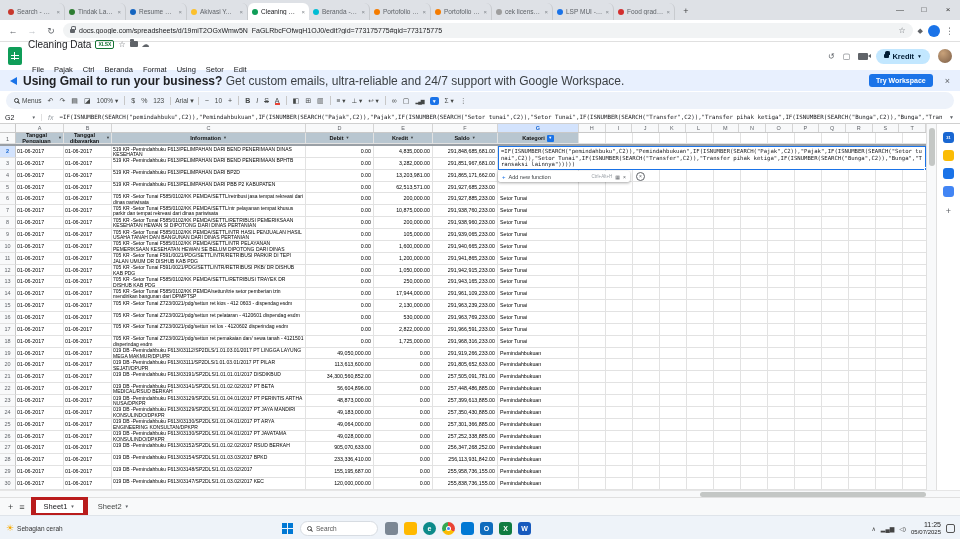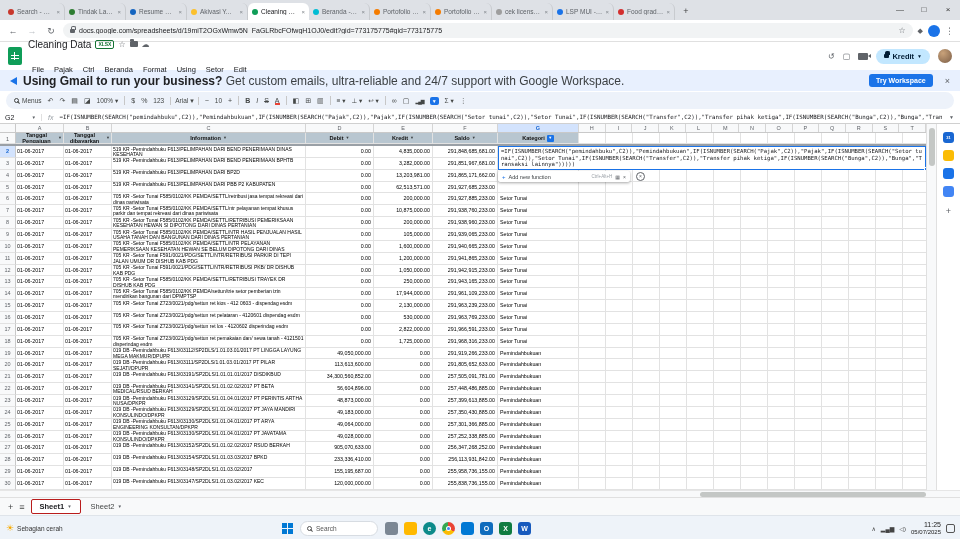--- a/index.html
+++ b/index.html
@@ -142,21 +142,21 @@
   .spplus { font-size:9px; color:#5f6368; cursor:pointer; margin-top:2px; }
 
   
   .hscroll { height:7px; background:#f8f9fa; border-top:1px solid #e6e6e6; position:relative; }
   .hthumb { position:absolute; top:1px; left:700px; width:226px; height:5px; background:#c4c7c5; border-radius:3px; cursor:pointer; }
 
   
   .bottombar { height:18px; background:#f8f9fa; border-top:1px solid #e0e0e0; display:flex; align-items:center; gap:6px; padding:0 8px; }
   .bbicon { font-size:9px; color:#444746; cursor:pointer; }
   .sheettab { display:flex; align-items:center; gap:3px; font-size:7.5px; color:#444746; padding:2px 8px; cursor:pointer; border-radius:2px; }
-  .sheettab.active { background:#fff; border:1px solid #b91c1c; font-weight:bold; color:#202124; }
+  .sheettab.active { background:#fff; border:5px solid #b91c1c; font-weight:normal; color:#202124; }
   .stcaret { font-size:4.5px; color:#5f6368; }
 
   
   .taskbar { height:24px; background:#eef3f9; border-top:1px solid #dfe4ea; position:relative; }
   .weather { position:absolute; left:6px; top:0; height:24px; display:flex; align-items:center; gap:3px; cursor:pointer; }
   .wsun { color:#f9ab00; font-size:9px; }
   .wlabel { font-size:6.5px; color:#333; }
   .tbcenter { position:absolute; left:282px; top:0; height:24px; display:flex; align-items:center; gap:7px; }
   .winlogo { width:11px; height:11px; display:grid; grid-template-columns:5px 5px; grid-template-rows:5px 5px; gap:1px; cursor:pointer; }
   .winlogo span { background:#0078d4; }

